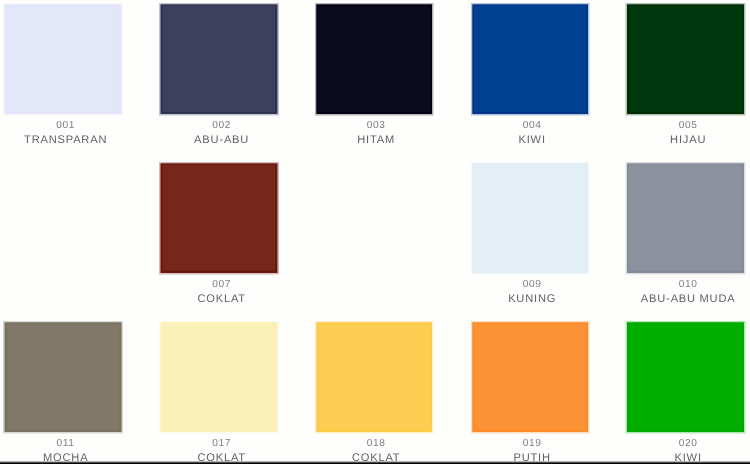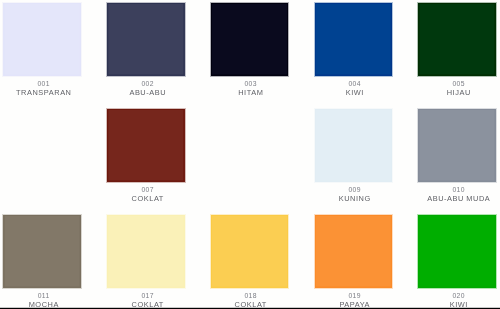--- a/index.html
+++ b/index.html
@@ -125,21 +125,21 @@
 
   <div class="swatch-cell r2 c2">
     <div class="color-swatch" style="background: rgb(251, 206, 82); --ring: rgb(251,203,70);"></div>
     <div class="swatch-code">018</div>
     <div class="swatch-name">COKLAT</div>
   </div>
 
   <div class="swatch-cell r2 c3">
     <div class="color-swatch" style="background: rgb(251, 146, 53); --ring: rgb(251,138,39);"></div>
     <div class="swatch-code">019</div>
-    <div class="swatch-name">PAPAYA</div>
+    <div class="swatch-name">PUTIH</div>
   </div>
 
   <div class="swatch-cell r2 c4">
     <div class="color-swatch" style="background: rgb(0, 174, 0); --ring: rgb(0,168,0);"></div>
     <div class="swatch-code">020</div>
     <div class="swatch-name">KIWI</div>
   </div>
 
 </div>
 

